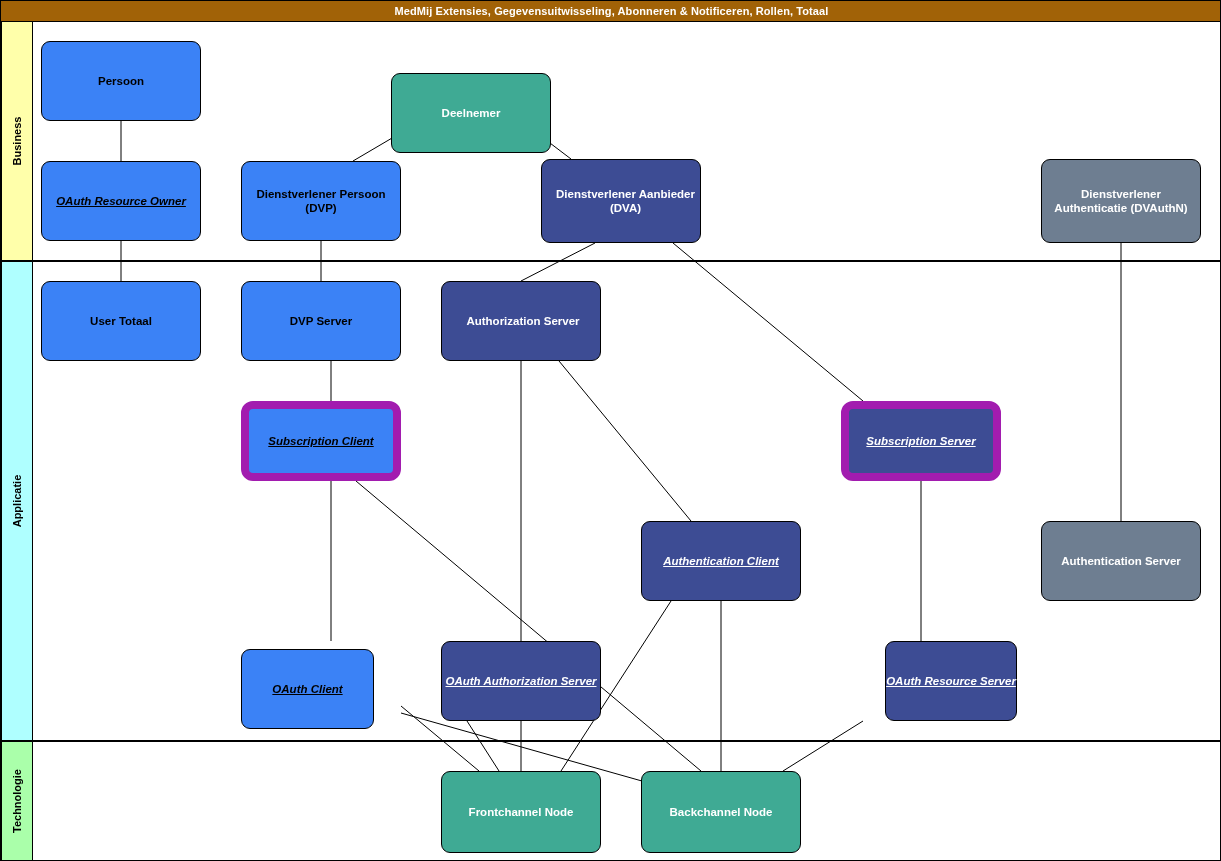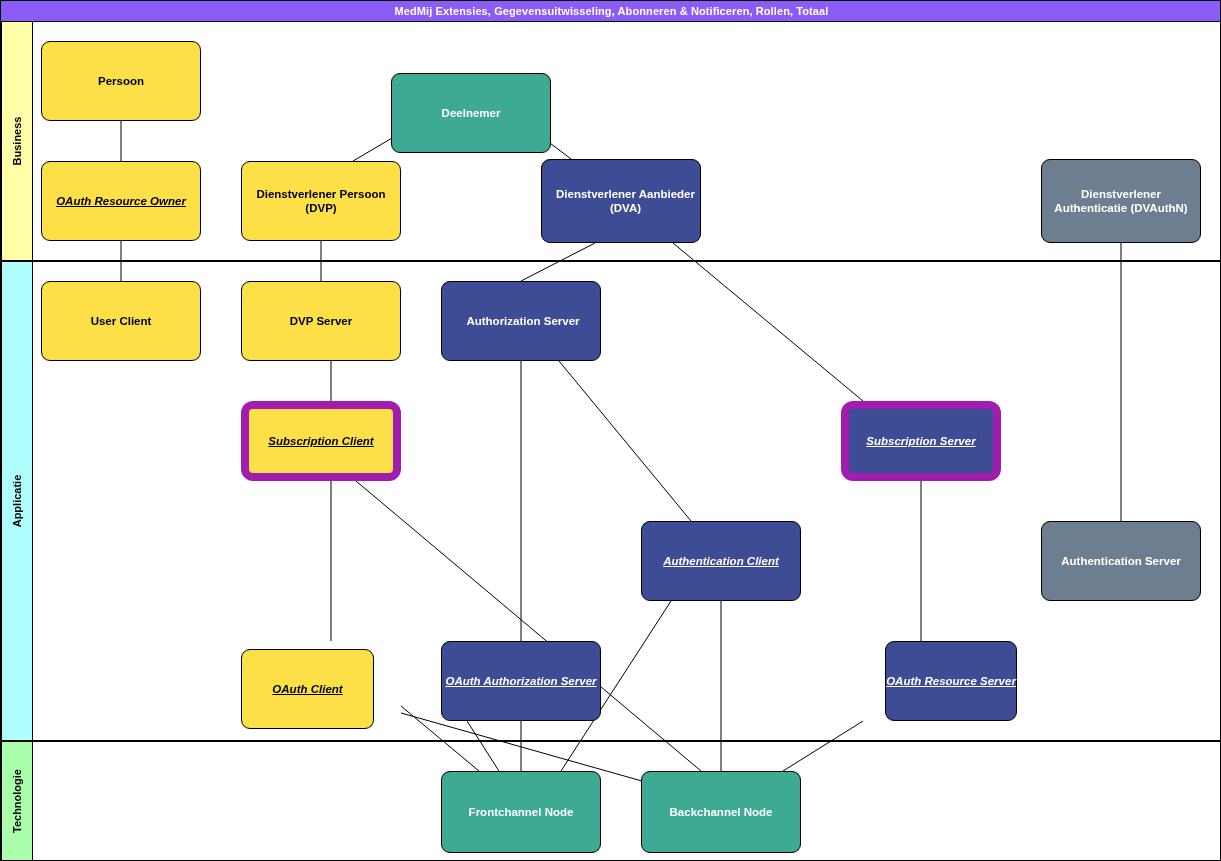--- a/index.html
+++ b/index.html
@@ -1,42 +1,42 @@
 <!DOCTYPE html>
 <html><head>
 <meta charset="utf-8">
 <style>
   html,body{margin:0;padding:0;background:#ffffff;}
   body{font-family:"Liberation Sans", sans-serif;}
   #canvas{position:relative;width:1221px;height:861px;background:#ffffff;overflow:hidden;
           border:1px solid #000;box-sizing:border-box;}
   
   #titlebar{position:absolute;left:0;top:0;width:1221px;height:20px;
-            background:#8b5cf6;border-bottom:1px solid #000;
+            background:#a16207;border-bottom:1px solid #000;
             display:flex;align-items:center;justify-content:center;
             color:#ffffff;font-size:11px;font-weight:bold;letter-spacing:.1px;}
   
   .band{position:absolute;left:0;width:32px;border:1px solid #000;box-sizing:border-box;
         display:flex;align-items:center;justify-content:center;}
   .band span{transform:rotate(-90deg);white-space:nowrap;font-size:11px;font-weight:bold;color:#000;}
   #band-business{top:20px;height:240px;background:#FFFFAA;}
   #band-applicatie{top:260px;height:480px;background:#AFFFFF;}
   #band-technologie{top:740px;height:120px;background:#AAFFAA;}
   .bandrow{position:absolute;left:32px;width:1188px;border:1px solid #000;border-left:none;
            box-sizing:border-box;background:transparent;}
   #row-business{top:20px;height:240px;}
   #row-applicatie{top:260px;height:480px;}
   #row-technologie{top:740px;height:120px;}
   
   #wires{position:absolute;left:0;top:0;width:1221px;height:861px;pointer-events:none;}
   
   .node{position:absolute;border:1px solid #000;border-radius:9px;box-sizing:border-box;
         display:flex;align-items:center;justify-content:center;text-align:center;
         font-size:11.5px;font-weight:bold;line-height:1.25;padding:2px 4px;}
-  .node.orange{background:#fde047;color:#000000;}
+  .node.orange{background:#3b82f6;color:#000000;}
   .node.blue{background:#3D4C94;color:#ffffff;}
   .node.green{background:#3FAA94;color:#ffffff;}
   .node.gray{background:#6E7E91;color:#ffffff;}
   .node.emph{border:8px solid #a21caf;border-radius:12px;}
   .node.ital{font-style:italic;text-decoration:underline;white-space:nowrap;}
 </style>
 </head>
 <body>
 
 <div id="canvas">
@@ -96,21 +96,21 @@
       <div class="node orange" style="left: 240px; top: 160px; width: 160px; height: 80px;">
         <span>Dienstverlener Persoon (DVP)</span>
       </div>
       <div class="node blue" style="left: 540px; top: 158px; width: 160px; height: 84px; padding-left: 13px;">
         <span>Dienstverlener Aanbieder (DVA)</span>
       </div>
       <div class="node gray" style="left: 1040px; top: 158px; width: 160px; height: 84px;">
         <span>Dienstverlener Authenticatie (DVAuthN)</span>
       </div>
       <div class="node orange" style="left: 40px; top: 280px; width: 160px; height: 80px;">
-        <span>User Client</span>
+        <span>User Totaal</span>
       </div>
       <div class="node orange" style="left: 240px; top: 280px; width: 160px; height: 80px;">
         <span>DVP Server</span>
       </div>
       <div class="node blue" style="left: 440px; top: 280px; width: 160px; height: 80px; padding-left: 8px;">
         <span>Authorization Server</span>
       </div>
       <div class="node orange emph ital" style="left: 240px; top: 400px; width: 160px; height: 80px;">
         <span>Subscription Client</span>
       </div>

